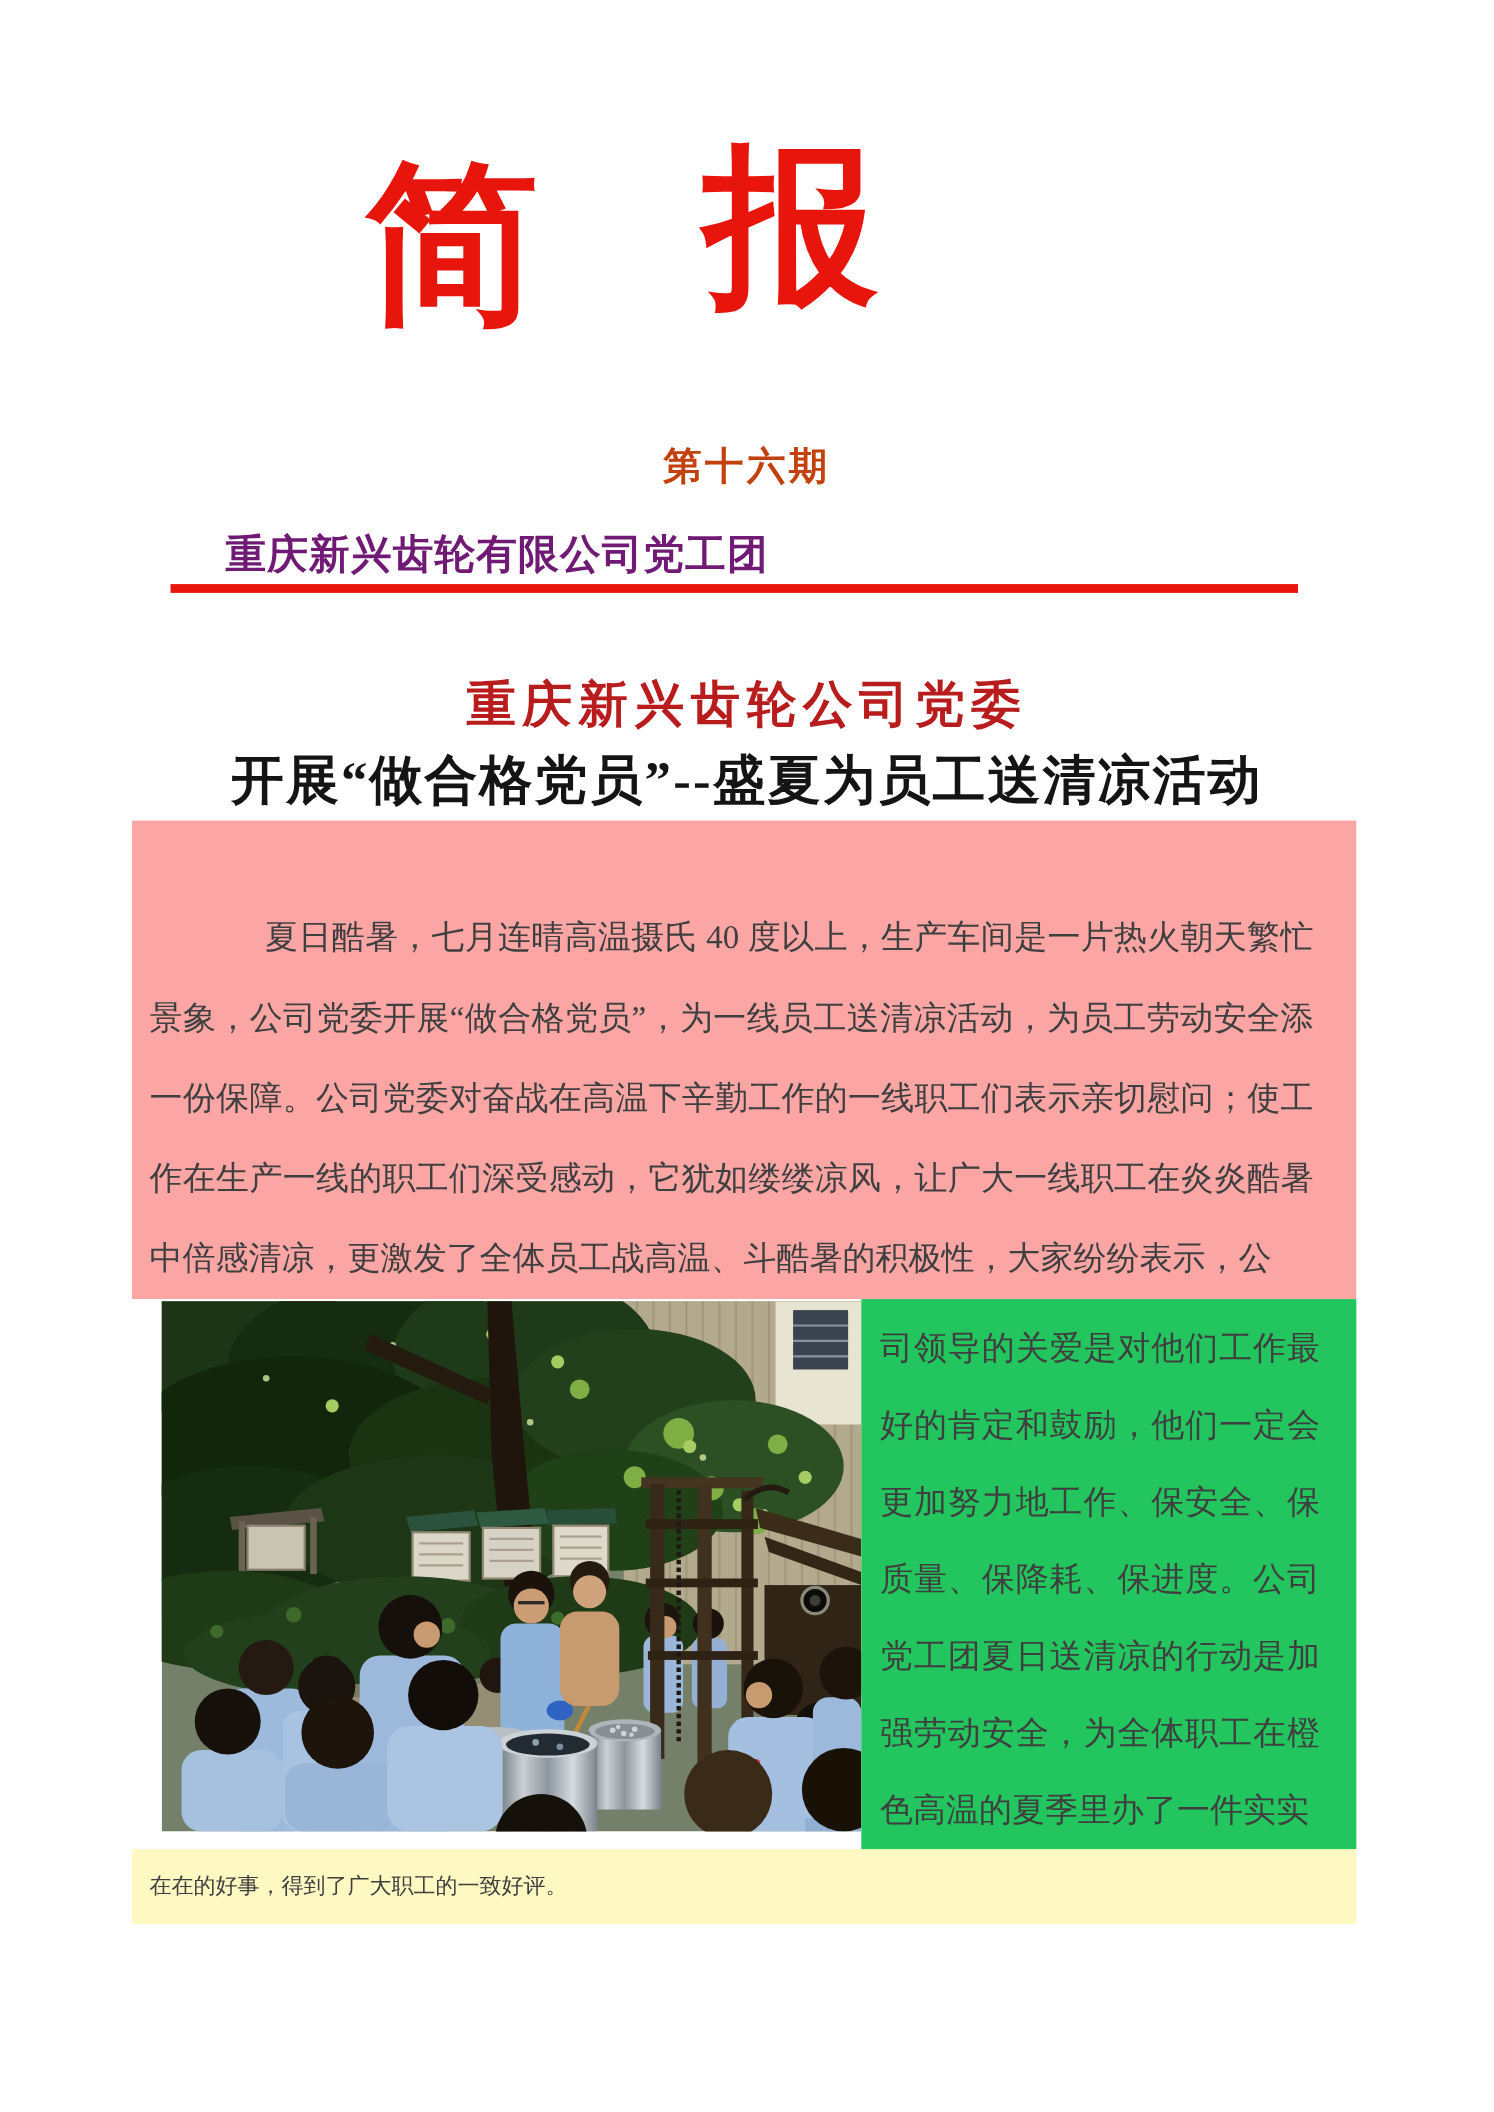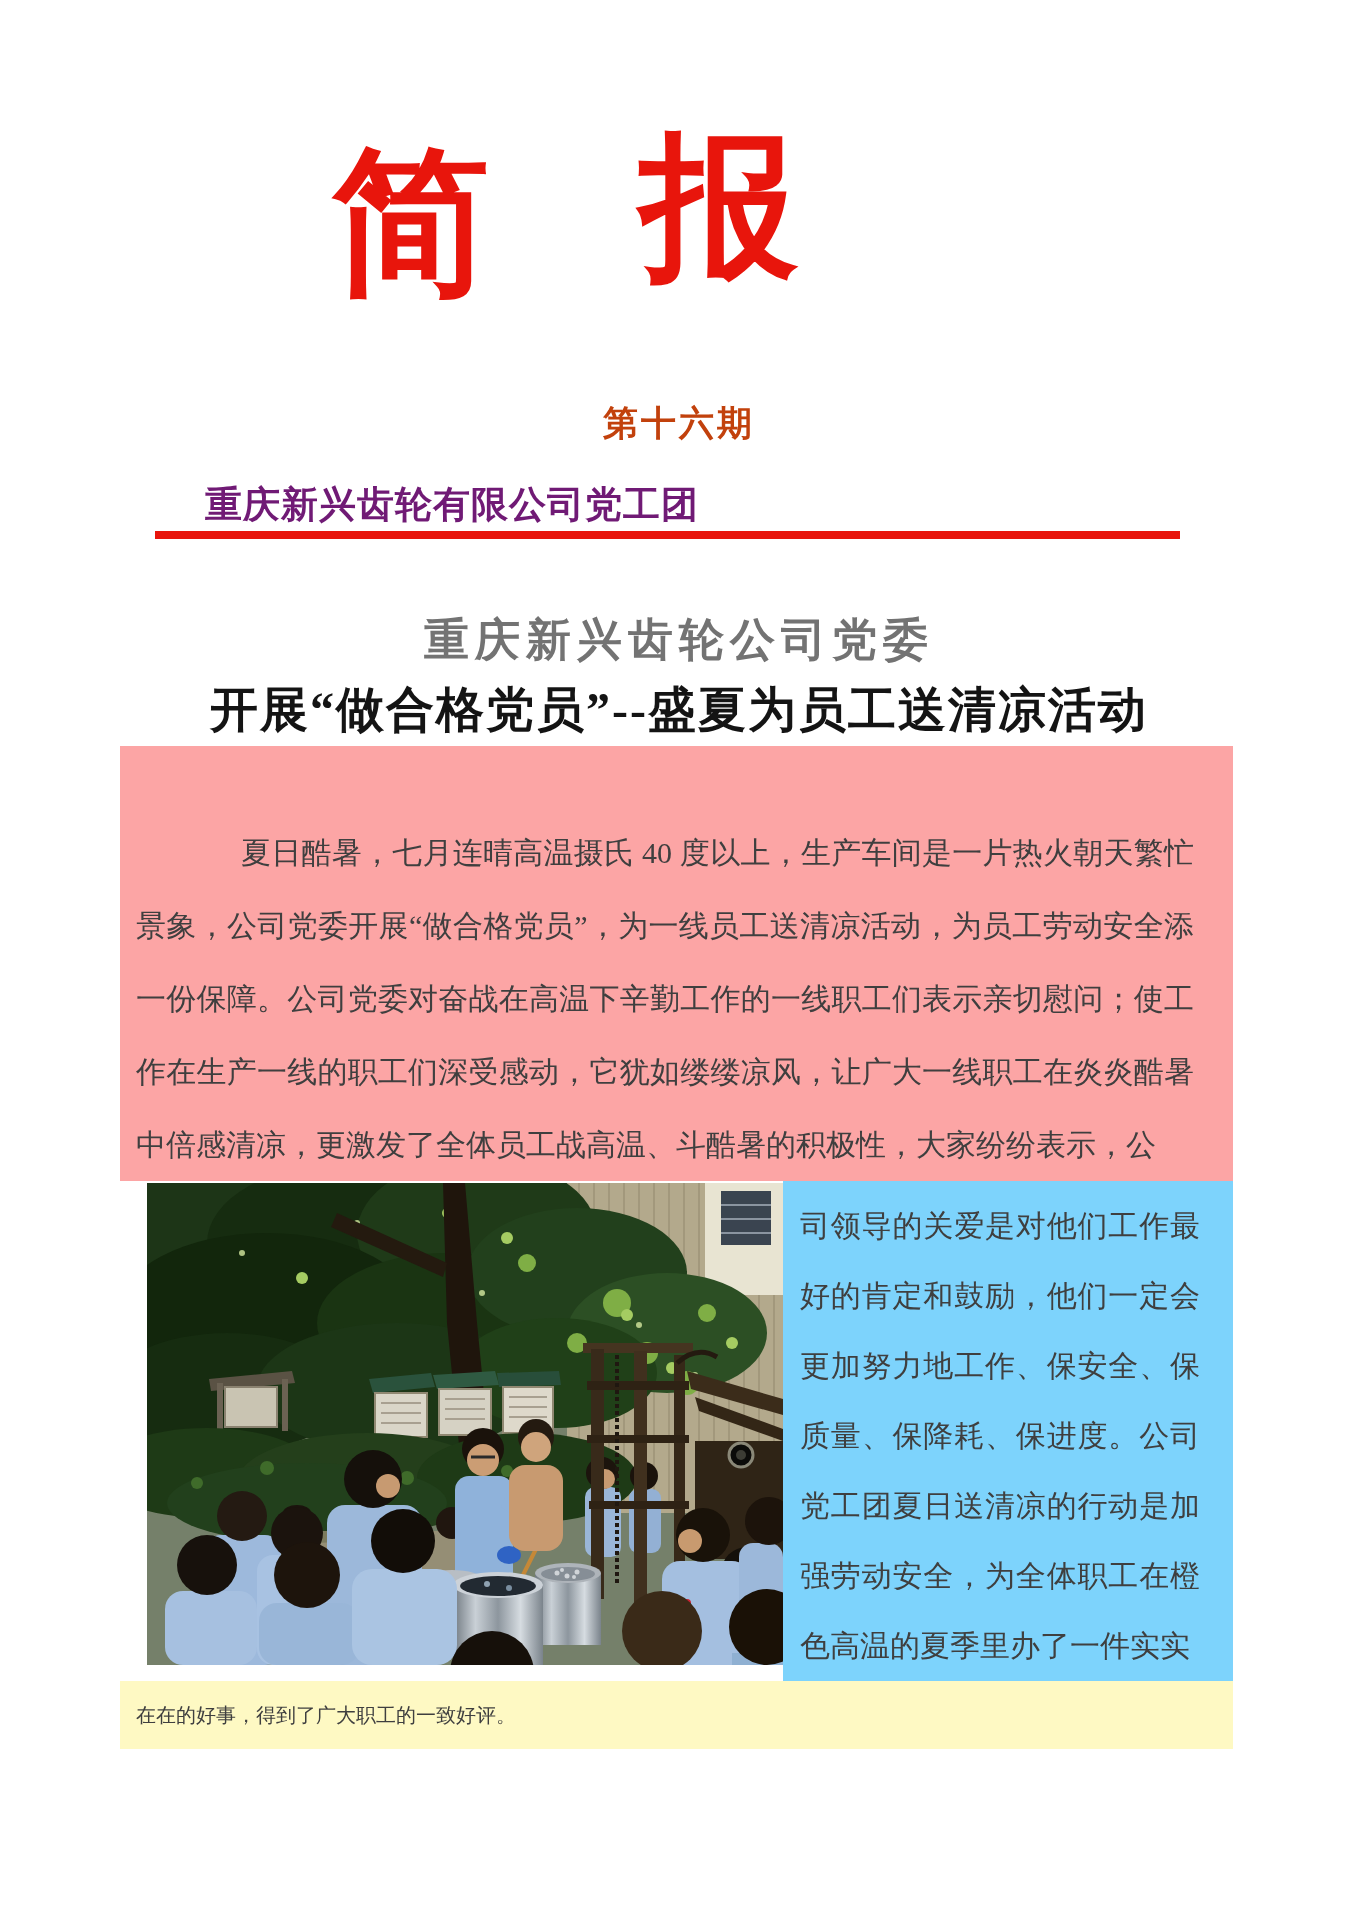--- a/index.html
+++ b/index.html
@@ -23,37 +23,37 @@
   }
   .org-row{
     margin-left:155px;width:1025px;margin-top:28px;
     display:flex;justify-content:space-between;align-items:flex-end;
     box-sizing:border-box;padding:0 86px 0 50px;
     font-weight:bold;color:#701a75;font-size:37px;line-height:46px;letter-spacing:1px;
   }
   .red-rule{margin-left:155px;width:1025px;height:8px;background:#e8150c;margin-top:3px;}
 
   
-  .h1{margin-top:70px;text-align:center;font-weight:bold;color:#737373;
+  .h1{margin-top:70px;text-align:center;font-weight:bold;color:#b91c1c;
       font-size:45px;line-height:62px;letter-spacing:6px;}
   .h2{margin-top:8px;text-align:center;font-weight:bold;color:#141414;
       font-size:48px;line-height:62px;letter-spacing:2px;}
 
   
   .article{margin-top:5px;margin-left:120px;width:1113px;}
   .para-top{
     background:#fca5a5;box-sizing:border-box;
     padding:70px 39px 0 16px;
     font-size:30px;line-height:73px;text-align:justify;text-indent:105px;
   }
   .media-row{display:flex;align-items:stretch;width:1113px;}
   .photo-cell{background:#ffffff;padding:2px 0 13px 27px;flex:0 0 auto;}
   .photo-cell svg{display:block;}
   .side-text{
-    flex:1 1 auto;background:#7dd3fc;box-sizing:border-box;
+    flex:1 1 auto;background:#22c55e;box-sizing:border-box;
     padding:10px 33px 0 17px;
     font-size:30px;line-height:70px;text-align:justify;
   }
   .para-bottom{
     background:#fef9c3;box-sizing:border-box;
     padding:0 39px 0 16px;font-size:20px;line-height:68px;
   }
 </style>
 </head>
 <body>

